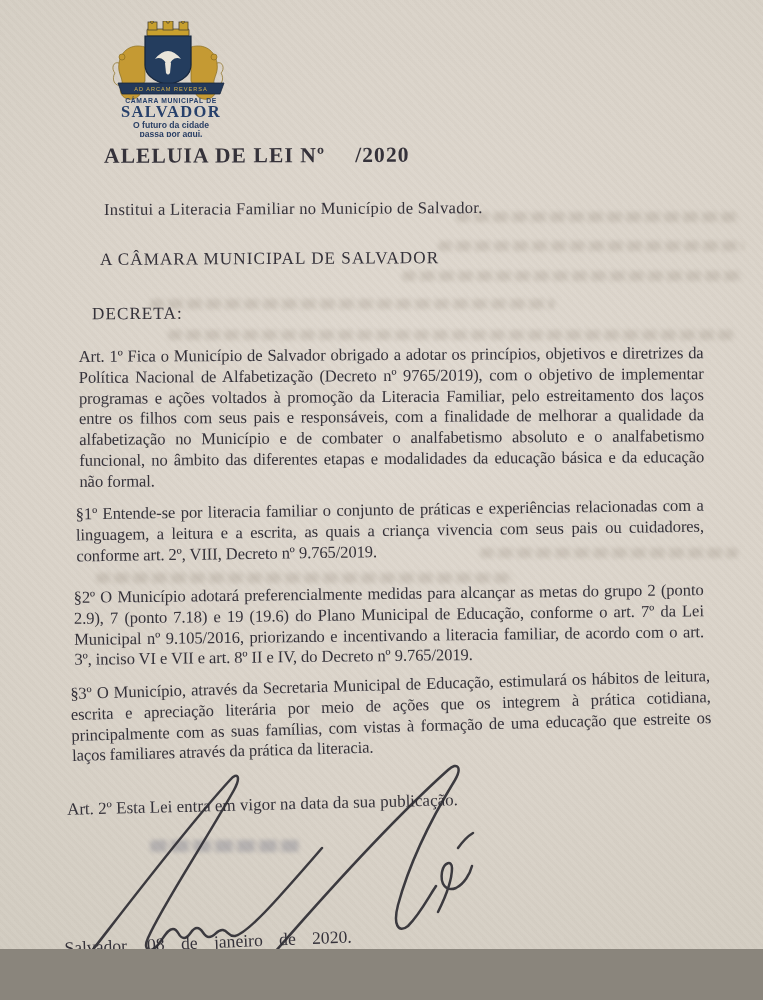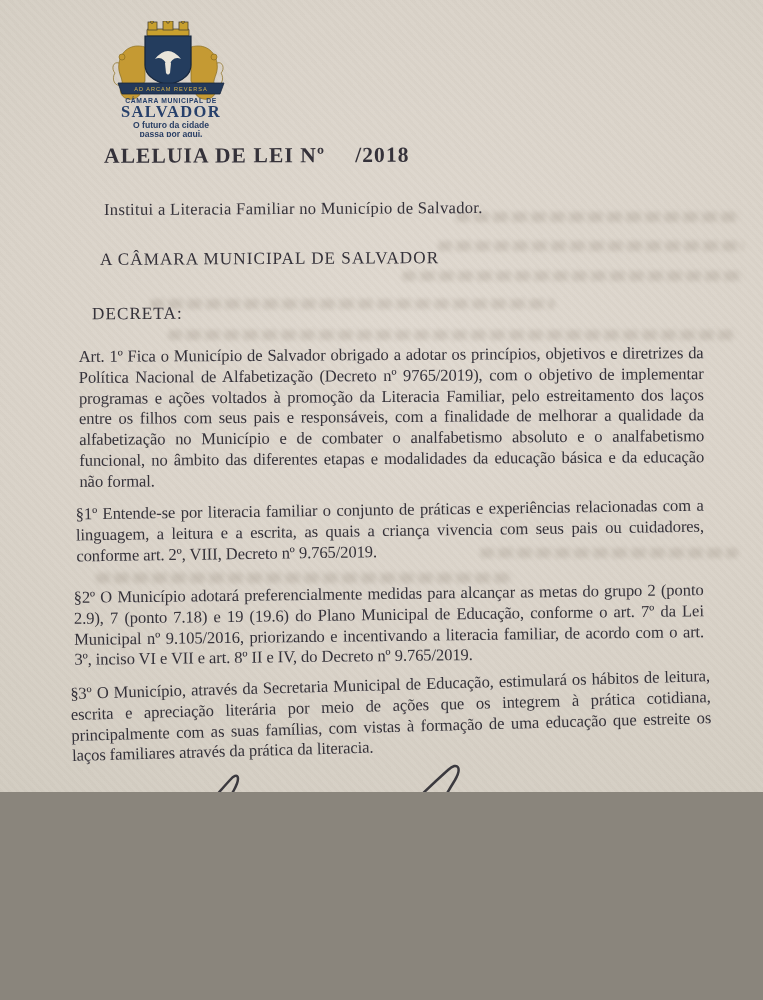--- a/index.html
+++ b/index.html
@@ -1,18 +1,18 @@
 <!DOCTYPE html>
 <html><head>
 <meta charset="utf-8">
 <style>
   html,body{margin:0;padding:0;background:#8a857c;}
   .page{
     position:relative;
-    width:763px;height:792px;
+    width:763px;height:949px;
     overflow:hidden;
     font-family:"Liberation Serif", serif;
     color:#35323a;
     background:
       radial-gradient(ellipse 120% 90% at 55% 42%, #e0d9d0 0%, #dad3c9 45%, #d3cdc2 75%, #ccc6ba 100%);
     text-decoration: underline;
   }
   .grain{
     position:absolute;inset:0;pointer-events:none;
     background:repeating-linear-gradient(47deg, rgba(120,110,95,0.025) 0 3px, rgba(255,255,255,0.02) 3px 6px);
@@ -108,21 +108,21 @@
       </g>
 
       <text x="66" y="81.5" text-anchor="middle" font-family="Liberation Sans, sans-serif" font-size="6.8" font-weight="bold" letter-spacing="0.6" fill="#27406b">CÂMARA MUNICIPAL DE</text>
       <text x="66" y="96" text-anchor="middle" font-family="Liberation Serif, serif" font-size="16.5" font-weight="bold" letter-spacing="1.4" fill="#27406b">SALVADOR</text>
 
       <text x="66" y="106.5" text-anchor="middle" font-family="Liberation Sans, sans-serif" font-size="8.6" font-weight="bold" fill="#2b4066">O futuro da cidade</text>
       <text x="66" y="115.5" text-anchor="middle" font-family="Liberation Sans, sans-serif" font-size="8.6" font-weight="bold" fill="#2b4066">passa por aqui.</text>
     </svg>
   </div>
 
-  <div class="tb title"><span>ALELUIA DE LEI Nº</span><span class="num-gap"></span><span>/2018</span></div>
+  <div class="tb title"><span>ALELUIA DE LEI Nº</span><span class="num-gap"></span><span>/2020</span></div>
 
   <div class="tb subject">Institui a Literacia Familiar no Município de Salvador.</div>
 
   <div class="tb addressee">A CÂMARA MUNICIPAL DE SALVADOR</div>
 
   <div class="tb decreta">DECRETA:</div>
 
   <div class="tb para art1">Art. 1º Fica o Município de Salvador obrigado a adotar os princípios, objetivos e diretrizes da Política Nacional de Alfabetização (Decreto nº 9765/2019), com o objetivo de implementar programas e ações voltados à promoção da Literacia Familiar, pelo estreitamento dos laços entre os filhos com seus pais e responsáveis, com a finalidade de melhorar a qualidade da alfabetização no Município e de combater o analfabetismo absoluto e o analfabetismo funcional, no âmbito das diferentes etapas e modalidades da educação básica e da educação não formal.</div>
 
   <div class="tb para p1">§1º Entende-se por literacia familiar o conjunto de práticas e experiências relacionadas com a linguagem, a leitura e a escrita, as quais a criança vivencia com seus pais ou cuidadores, conforme art. 2º, VIII, Decreto nº 9.765/2019.</div>

